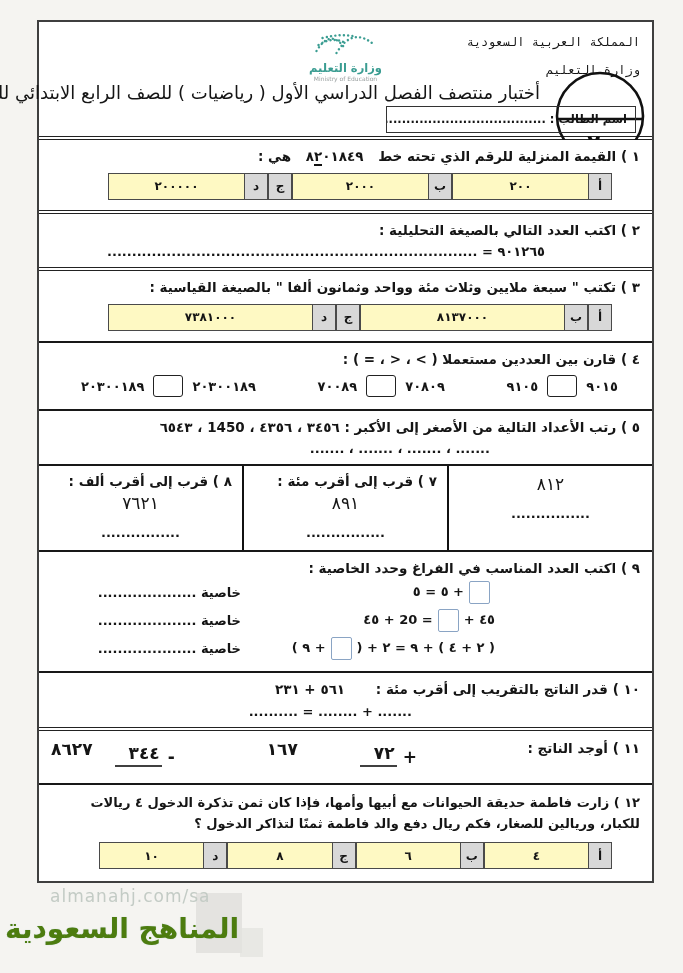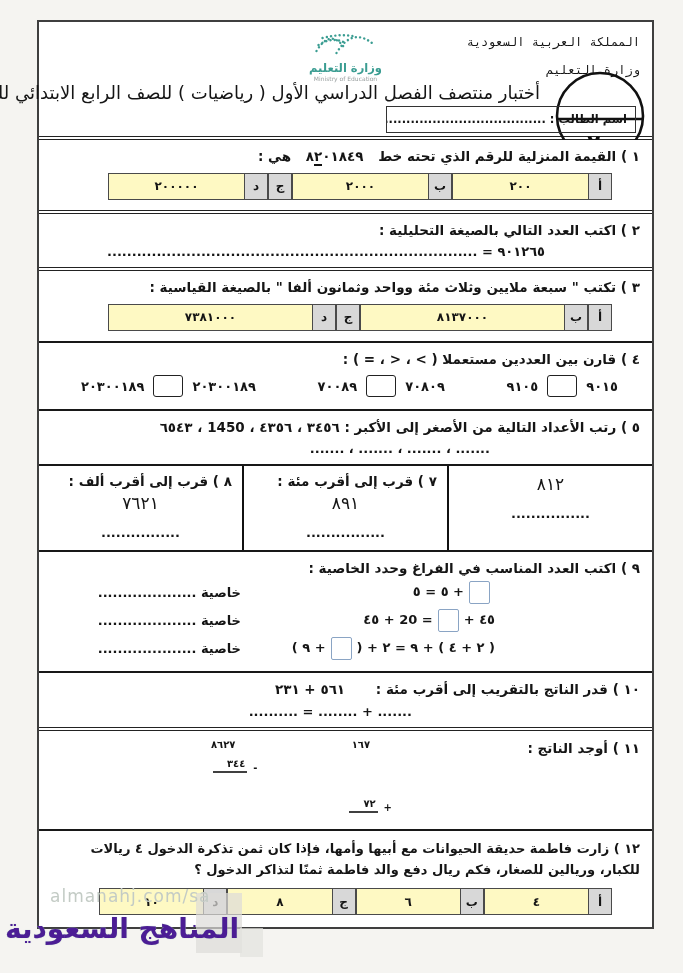--- a/index.html
+++ b/index.html
@@ -68,38 +68,38 @@
   
   .q9row { display:flex; direction:rtl; align-items:center; gap:42px;
            padding:2.5px 145px 2.5px 0; font-weight:bold; font-size:13px; }
   .q9eq  { min-width:212px; }
   .blank { display:inline-block; width:21px; height:23px; border:1.5px solid #8aa4c4;
            border-radius:2px; background:#fff; vertical-align:middle; margin:0 5px; }
 
   
   .q11wrap { display:flex; direction:rtl; align-items:flex-start; padding:8px 12px 16px; }
   .q11wrap .q { width:168px; }
-  .vprob { direction:ltr; display:flex; flex-direction:column; align-items:flex-end;
-           font-weight:bold; font-size:10px; }
+  .vprob { direction:ltr; display:flex; align-items:flex-end;
+           font-weight:bold; font-size:17px; }
   .vp1 { margin-right:80px;gap:40px; }
   .vp2 { margin-right:92px; }
   .trow { margin-right:22px; margin-bottom:8px; }
   .brow { display:flex; direction:ltr; align-items:flex-end; }
   .bnum { border-bottom:2px solid #404040; padding:0 2px 2px 14px; }
   .op   { margin-left:6px; }
 
   
   .q12text { font-weight:bold; font-size:13px; line-height:1.65; padding-left:18px; }
   .q12 .optbar { margin:8px 28px 4px 48px; }
 
   
   .wm-url { position:absolute; left:50px; top:886px; direction:ltr;
             font-size:17px; color:#c3cbc5; letter-spacing:1px; }
   .wm-brand { position:absolute; left:5px; top:912px; direction:rtl;
-              font-size:28px; font-weight:bold; color:#4c1d95;
+              font-size:28px; font-weight:bold; color:#4d7c0f;
               text-shadow:0 0 1px #a9c9bf; }
   .wm-b1 { position:absolute; left:196px; top:893px; width:46px; height:60px; background:#dddcd8; opacity:.7; }
   .wm-b2 { position:absolute; left:240px; top:928px; width:23px; height:29px; background:#e3e2de; opacity:.7; }
 </style>
 </head>
 <body>
 
 <div class="frame">
 
   <header class="hdr">

